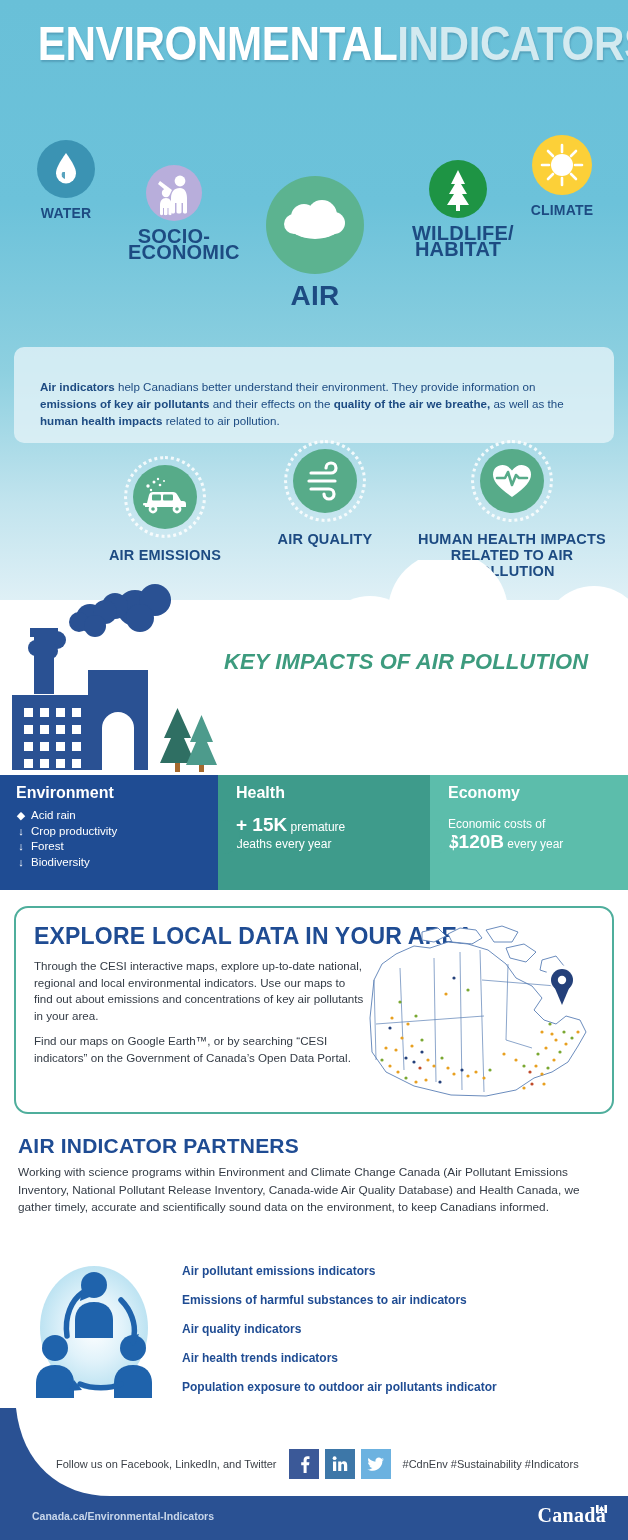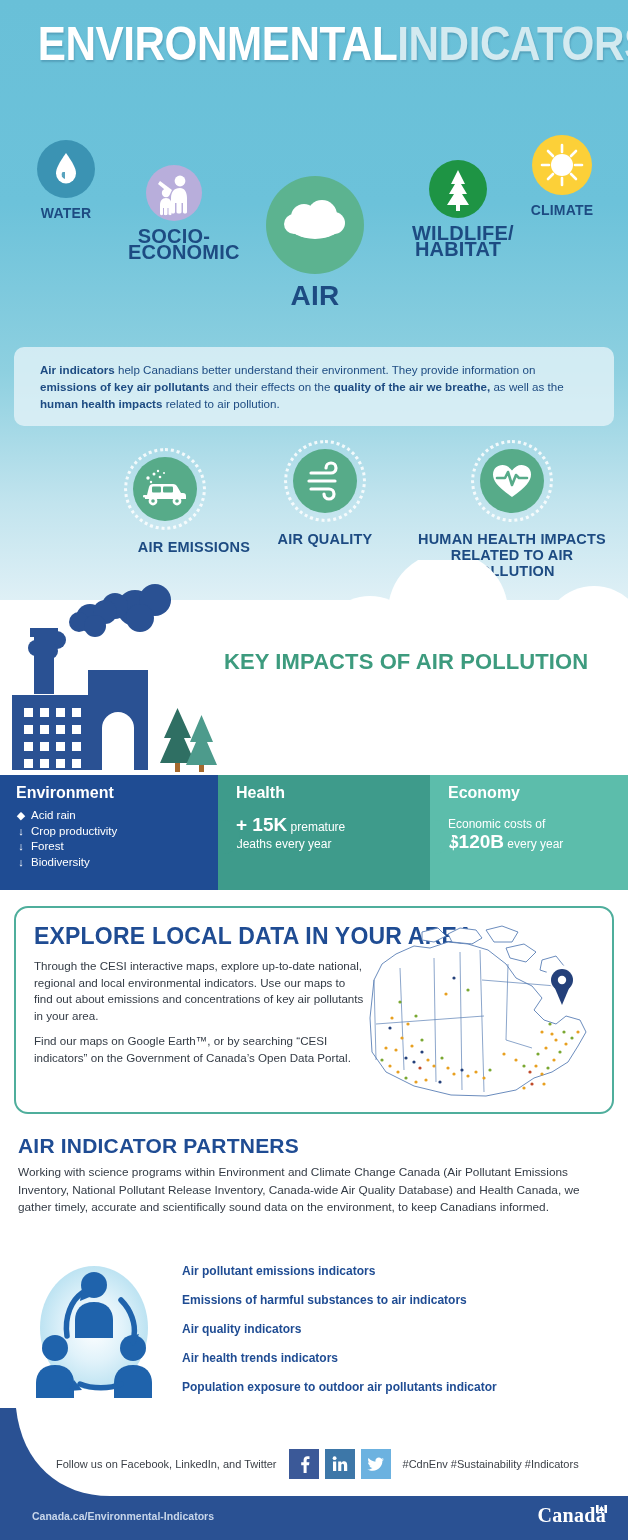--- a/index.html
+++ b/index.html
@@ -55,21 +55,21 @@
   .b-climate{ width:60px; height:60px; background:#fcd038; }
 
   .cat-water .lbl, .cat-climate .lbl { font-size:14px; margin-top:7px; }
   .cat-socio .lbl, .cat-wild .lbl { font-size:20px; margin-top:7px; line-height:16px; }
   .cat-air .lbl { font-size:28px; margin-top:6px; }
 
   
   .intro {
     position:absolute; left:14px; top:347px; width:600px;
     background:rgba(227,243,248,0.80); border-radius:10px;
-    padding:14px 26px 14px 26px;
+    padding:31px 26px 14px 26px;
     color:#1d4b82; font-size:11.6px; line-height:17px;
   }
   .intro b { font-weight:bold; }
 
   
   .themes { position:absolute; left:0; top:440px; width:628px; height:140px; }
   .theme { position:absolute; text-align:center; }
   .theme .ring { position:relative; width:82px; height:82px; margin:0 auto; }
   .theme .dashring {
     position:absolute; inset:0; border-radius:50%;
@@ -78,29 +78,29 @@
   .theme .disc {
     position:absolute; left:9px; top:9px; width:64px; height:64px;
     border-radius:50%; background:#57ab89;
     display:flex; align-items:center; justify-content:center;
   }
   .theme .tlbl {
     font-family:"Liberation Sans Narrow","Liberation Sans",sans-serif;
     font-weight:bold; color:#1d4b82; font-size:14.5px; line-height:16px;
     margin-top:9px; letter-spacing:0.2px; text-transform:uppercase;
   }
-  .th-emis { left:80px;  top:8px;  width:170px;text-align:right; }
+  .th-emis { left:80px;  top:16px;  width:170px; }
   .th-qual { left:245px; top:0;  width:160px; }
   .th-heal { left:412px; top:0;  width:200px; }
 
   
   .scene { position:absolute; left:0; top:560px; width:628px; height:225px; overflow:hidden; }
 
   
-  .impacts { position:absolute; left:224px; top:650px; width:380px; }
+  .impacts { position:absolute; left:224px; top:650px; width:380px;font-style:italic; }
   .impacts h2 {
     font-family:"Liberation Sans Narrow","Liberation Sans",sans-serif;
     font-weight:bold; color:#3d9b7e; font-size:22px; line-height:24px;
     letter-spacing:0.1px; text-transform:uppercase;
   }
   .impacts p { margin-top:6px; color:#4aa088; font-size:13px; line-height:18px; }
   .impacts p b { color:#2f7f6a; font-weight:bold; }
 
   
   .panels { position:absolute; left:0; top:775px; width:628px; height:115px; }

